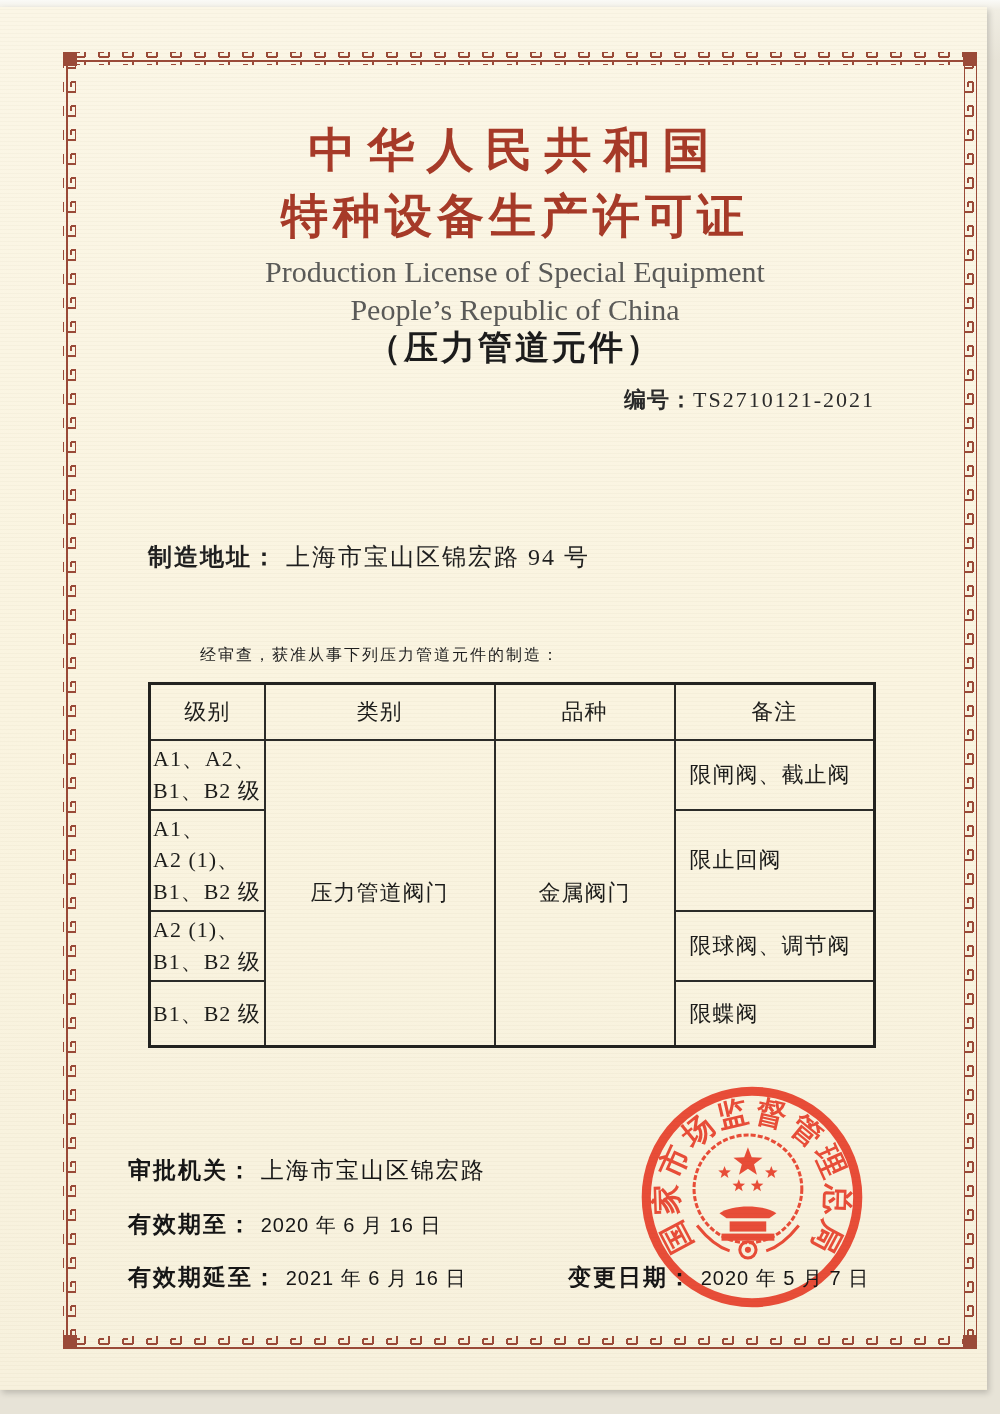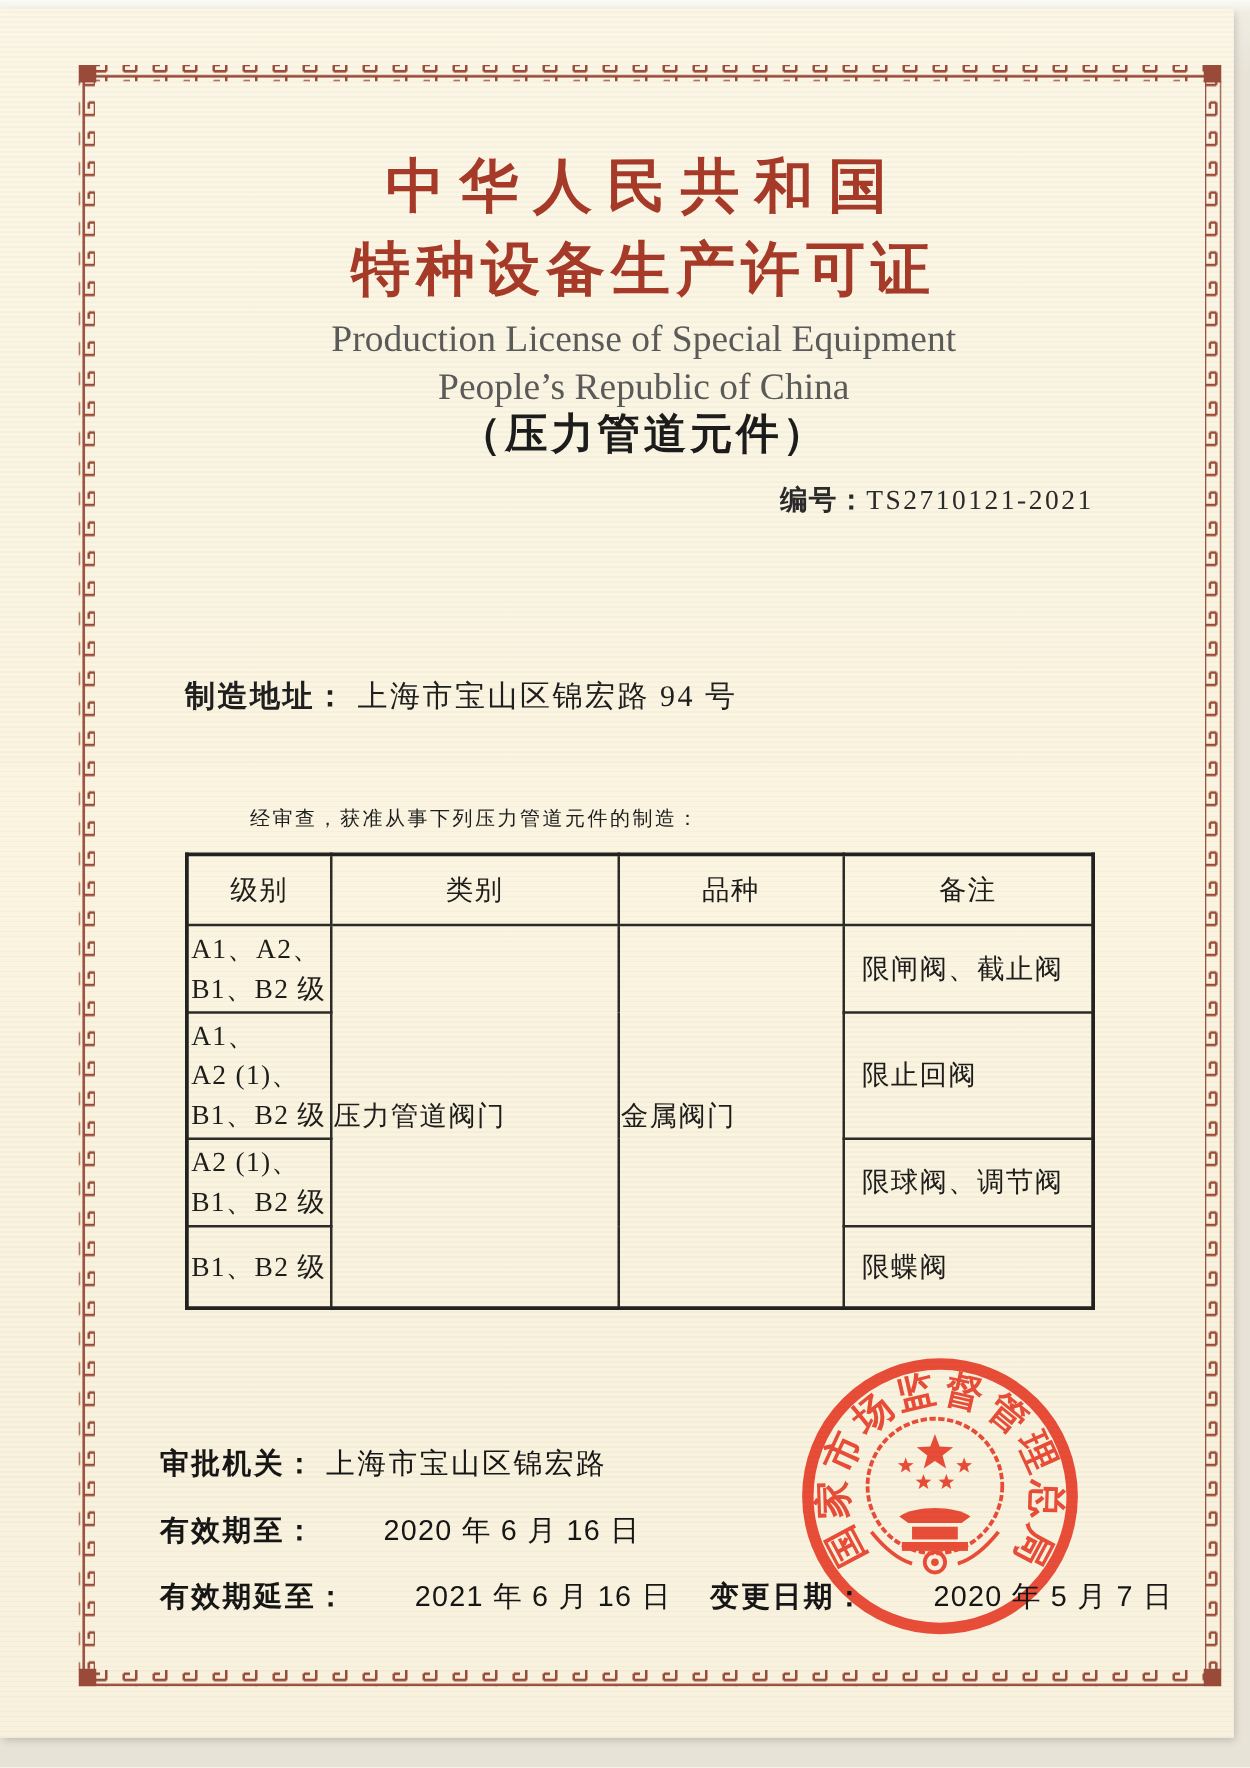--- a/index.html
+++ b/index.html
@@ -31,24 +31,24 @@
     position:absolute;left:148px;top:675px;width:725px;height:357px;
     border-collapse:collapse;table-layout:fixed;
   }
   table.lic th,table.lic td{
     border:2px solid #2b2b28;font-weight:normal;
     font-size:22px;color:#1d1d1b;letter-spacing:1px;
   }
   table.lic{border:3px solid #22221f;}
   table.lic th{text-align:center;}
   td.grade{white-space:pre-line;text-align:left;line-height:1.45;padding:2px 2px;}
-  td.merged{text-align:left;letter-spacing:3px;}
+  td.merged{text-align:center;letter-spacing:3px;}
   td.remark{text-align:left;padding-left:14px;letter-spacing:2px;}
   .footer-row{position:absolute;font-size:23px;color:#161616;letter-spacing:2px;z-index:3;}
-  .footer-row .val{font-family:"Liberation Sans","DejaVu Sans",sans-serif;font-size:23px;letter-spacing:1px;margin-left:46px;}
+  .footer-row .val{font-family:"Liberation Sans","DejaVu Sans",sans-serif;font-size:20px;letter-spacing:1px;}
   .seal-wrap{position:absolute;left:630px;top:1068px;width:244px;height:244px;z-index:2;
     opacity:0.93;mix-blend-mode:multiply;}
   .lbl{display:inline-block;font-weight:bold;}
 </style>
 </head>
 <body>
 
 <div class="paper">
 
   <svg class="fret" width="1000" height="1414" viewBox="0 0 1000 1414">

